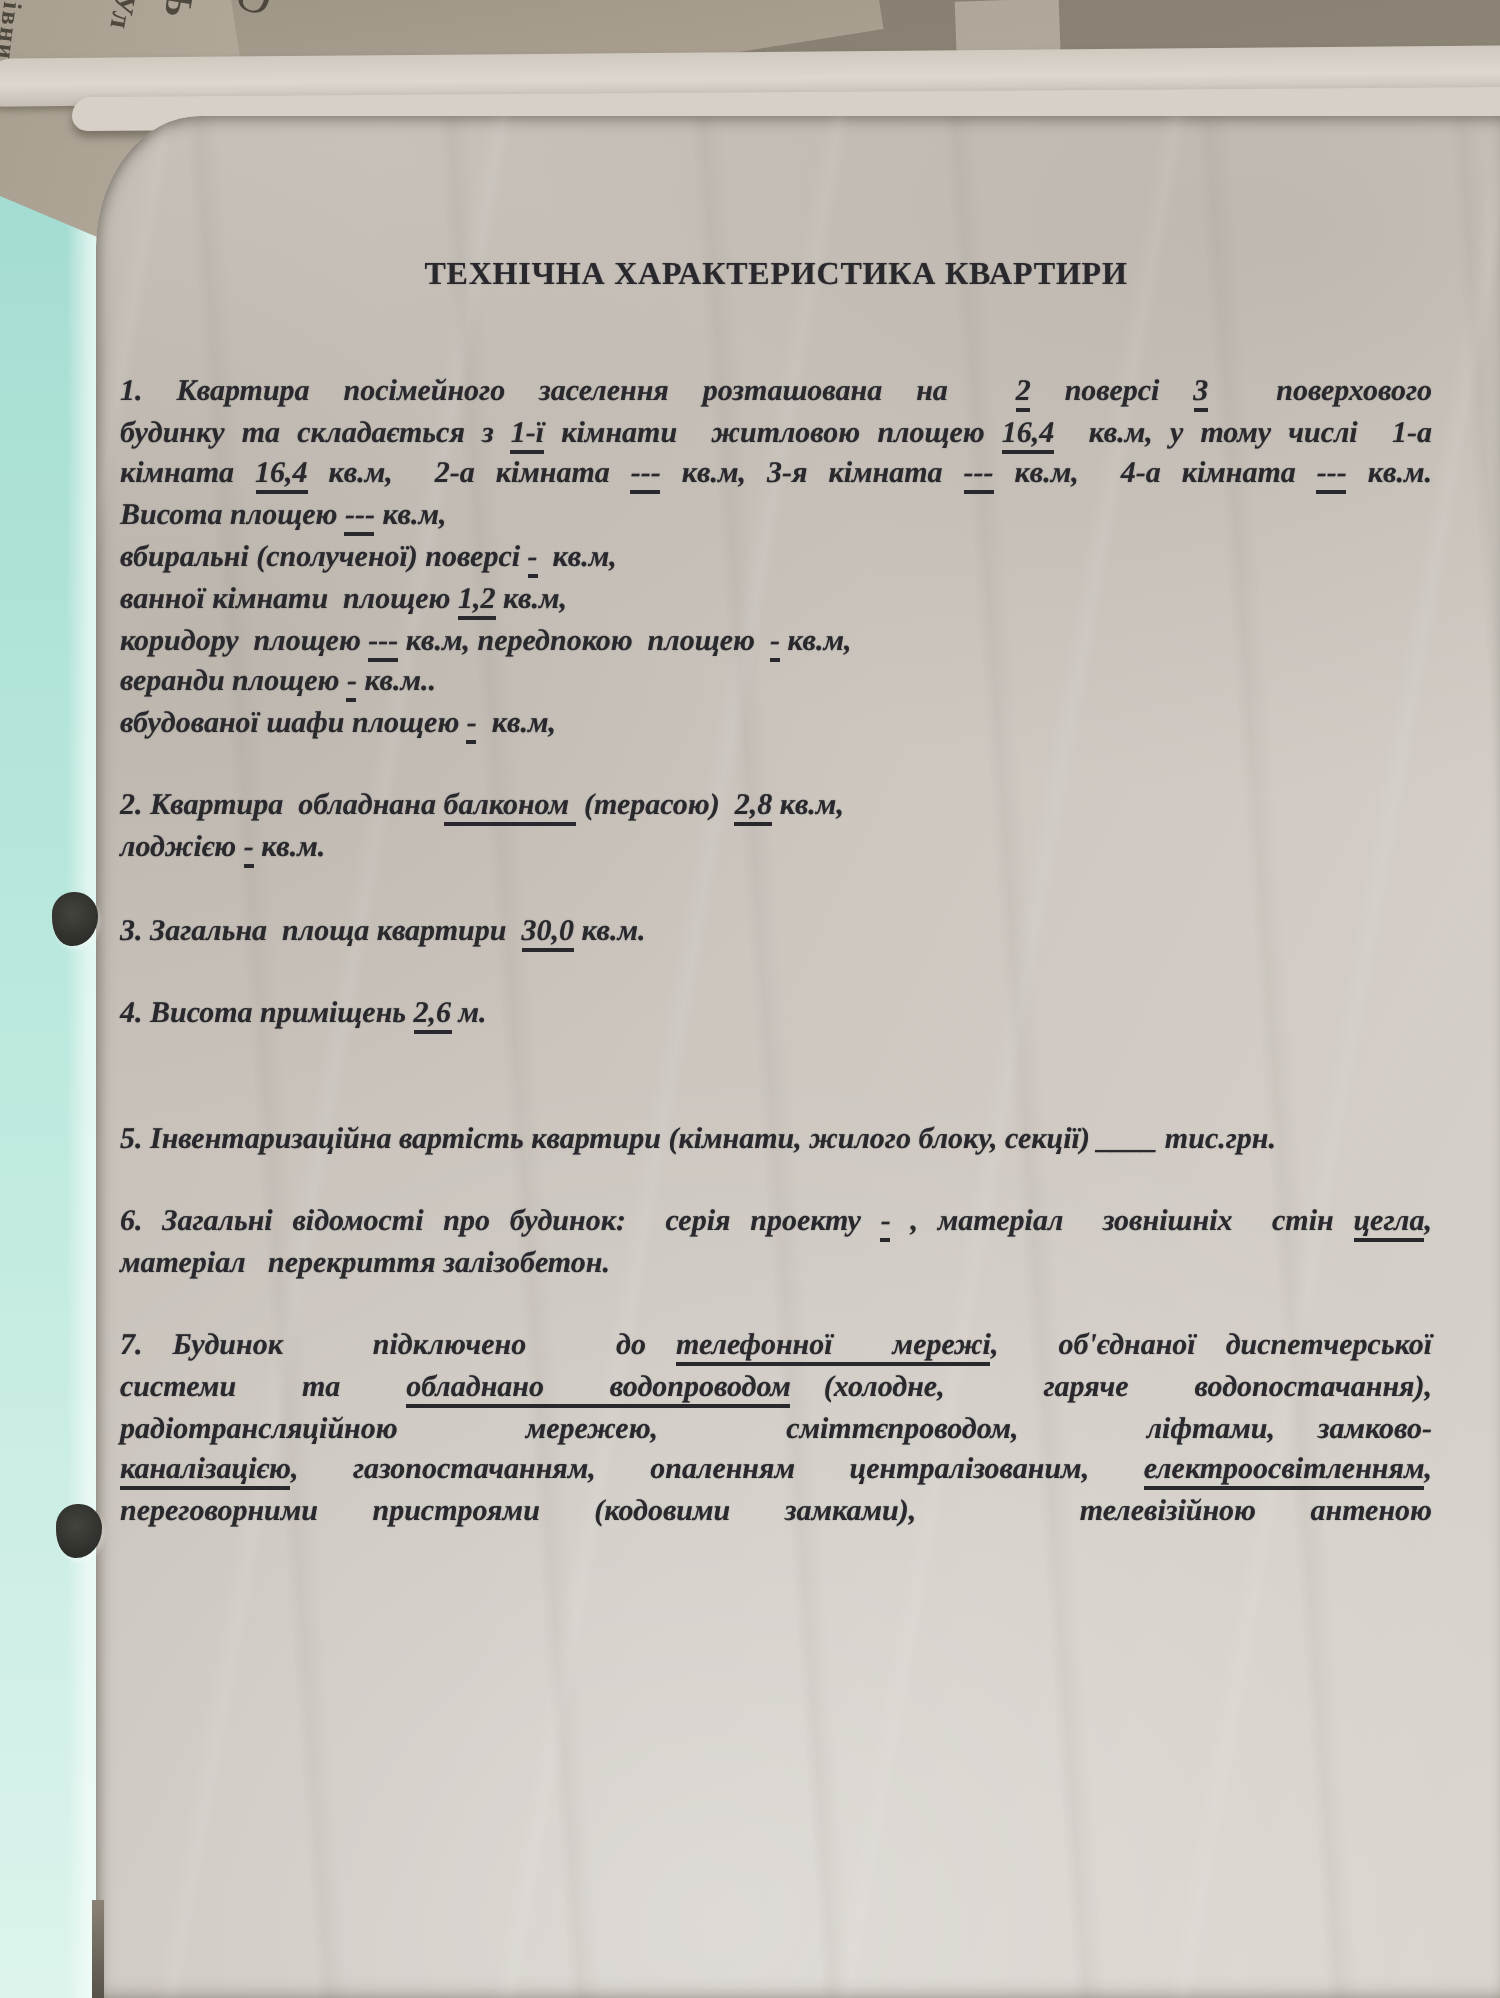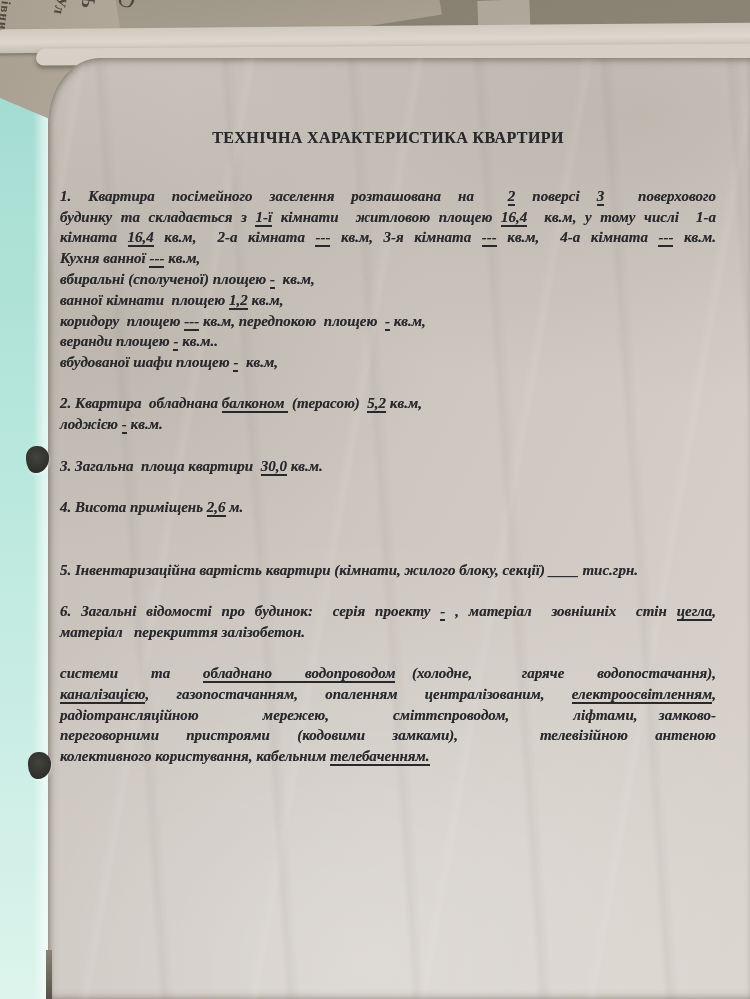--- a/index.html
+++ b/index.html
@@ -90,47 +90,47 @@
   <div class="hole hole1"></div>
   <div class="hole hole2"></div>
 
   <div class="content">
     <div class="doc-title">ТЕХНІЧНА ХАРАКТЕРИСТИКА КВАРТИРИ</div>
     <div id="doc-paragraphs">
         <div class="para">
           <div class="line j"><span>1. Квартира посімейного заселення розташована на &nbsp;</span><span class="fill">2</span><span> поверсі </span><span class="fill">3</span><span> &nbsp;поверхового</span></div>
           <div class="line j"><span>будинку та складається з </span><span class="fill">1-ї</span><span> кімнати &nbsp;житловою площею </span><span class="fill">16,4</span><span> &nbsp;кв.м, у тому числі &nbsp;1-а</span></div>
           <div class="line j"><span>кімната </span><span class="fill">16,4</span><span> кв.м, &nbsp;2-а кімната </span><span class="fill">---</span><span> кв.м, 3-я кімната </span><span class="fill">---</span><span> кв.м, &nbsp;4-а кімната </span><span class="fill">---</span><span> кв.м.</span></div>
-          <div class="line"><span>Кухня ванної </span><span class="fill">---</span><span> кв.м,</span></div>
-          <div class="line"><span>вбиральні (сполученої) площею </span><span class="fill">-</span><span> &nbsp;кв.м,</span></div>
+          <div class="line"><span>Висота площею </span><span class="fill">---</span><span> кв.м,</span></div>
+          <div class="line"><span>вбиральні (сполученої) поверсі </span><span class="fill">-</span><span> &nbsp;кв.м,</span></div>
           <div class="line"><span>ванної кімнати &nbsp;площею </span><span class="fill">1,2</span><span> кв.м,</span></div>
           <div class="line"><span>коридору &nbsp;площею </span><span class="fill">---</span><span> кв.м, передпокою &nbsp;площею &nbsp;</span><span class="fill">-</span><span> кв.м,</span></div>
           <div class="line"><span>веранди площею </span><span class="fill">-</span><span> кв.м..</span></div>
           <div class="line"><span>вбудованої шафи площею </span><span class="fill">-</span><span> &nbsp;кв.м,</span></div>
         </div>
         <div class="para">
-          <div class="line"><span>2. Квартира &nbsp;обладнана </span><span class="fill">балконом&nbsp;</span><span> (терасою) &nbsp;</span><span class="fill">5,2</span><span> кв.м,</span></div>
+          <div class="line"><span>2. Квартира &nbsp;обладнана </span><span class="fill">балконом&nbsp;</span><span> (терасою) &nbsp;</span><span class="fill">2,8</span><span> кв.м,</span></div>
           <div class="line"><span>лоджією </span><span class="fill">-</span><span> кв.м.</span></div>
         </div>
         <div class="para">
           <div class="line"><span>3. Загальна &nbsp;площа квартири &nbsp;</span><span class="fill">30,0</span><span> кв.м.</span></div>
         </div>
         <div class="para">
           <div class="line"><span>4. Висота приміщень </span><span class="fill">2,6</span><span> м.</span></div>
         </div>
         <div class="para">
           <div class="line nw"><span>5. Інвентаризаційна вартість квартири (кімнати, жилого блоку, секції) ____ тис.грн.</span></div>
         </div>
         <div class="para">
           <div class="line j"><span>6. Загальні відомості про будинок: &nbsp;серія проекту </span><span class="fill">-</span><span> , матеріал &nbsp;зовнішніх &nbsp;стін </span><span class="fill">цегла</span><span>,</span></div>
           <div class="line"><span>матеріал &nbsp;&nbsp;перекриття залізобетон.</span></div>
         </div>
         <div class="para">
+          <div class="line j"><span>7. Будинок &nbsp;&nbsp;підключено &nbsp;&nbsp;до </span><span class="fill">телефонної &nbsp;мережі</span><span>, &nbsp;об'єднаної диспетчерської</span></div>
           <div class="line j"><span>системи &nbsp;та &nbsp;</span><span class="fill">обладнано &nbsp;водопроводом</span><span> (холодне, &nbsp;&nbsp;гаряче &nbsp;водопостачання),</span></div>
+          <div class="line j"><span>радіотрансляційною &nbsp;&nbsp;мережею, &nbsp;&nbsp;сміттєпроводом, &nbsp;&nbsp;ліфтами, замково-</span></div>
           <div class="line j"><span class="fill">каналізацією</span><span>, газопостачанням, опаленням централізованим, </span><span class="fill">електроосвітленням</span><span>,</span></div>
-          <div class="line j"><span>радіотрансляційною &nbsp;&nbsp;мережею, &nbsp;&nbsp;сміттєпроводом, &nbsp;&nbsp;ліфтами, замково-</span></div>
           <div class="line j"><span>переговорними пристроями (кодовими замками), &nbsp;&nbsp;телевізійною антеною</span></div>
-          <div class="line"><span>колективного користування, кабельним </span><span class="fill">телебаченням.</span></div>
         </div>
       </div>
   </div>
 
 </div>
 
 </body></html>

